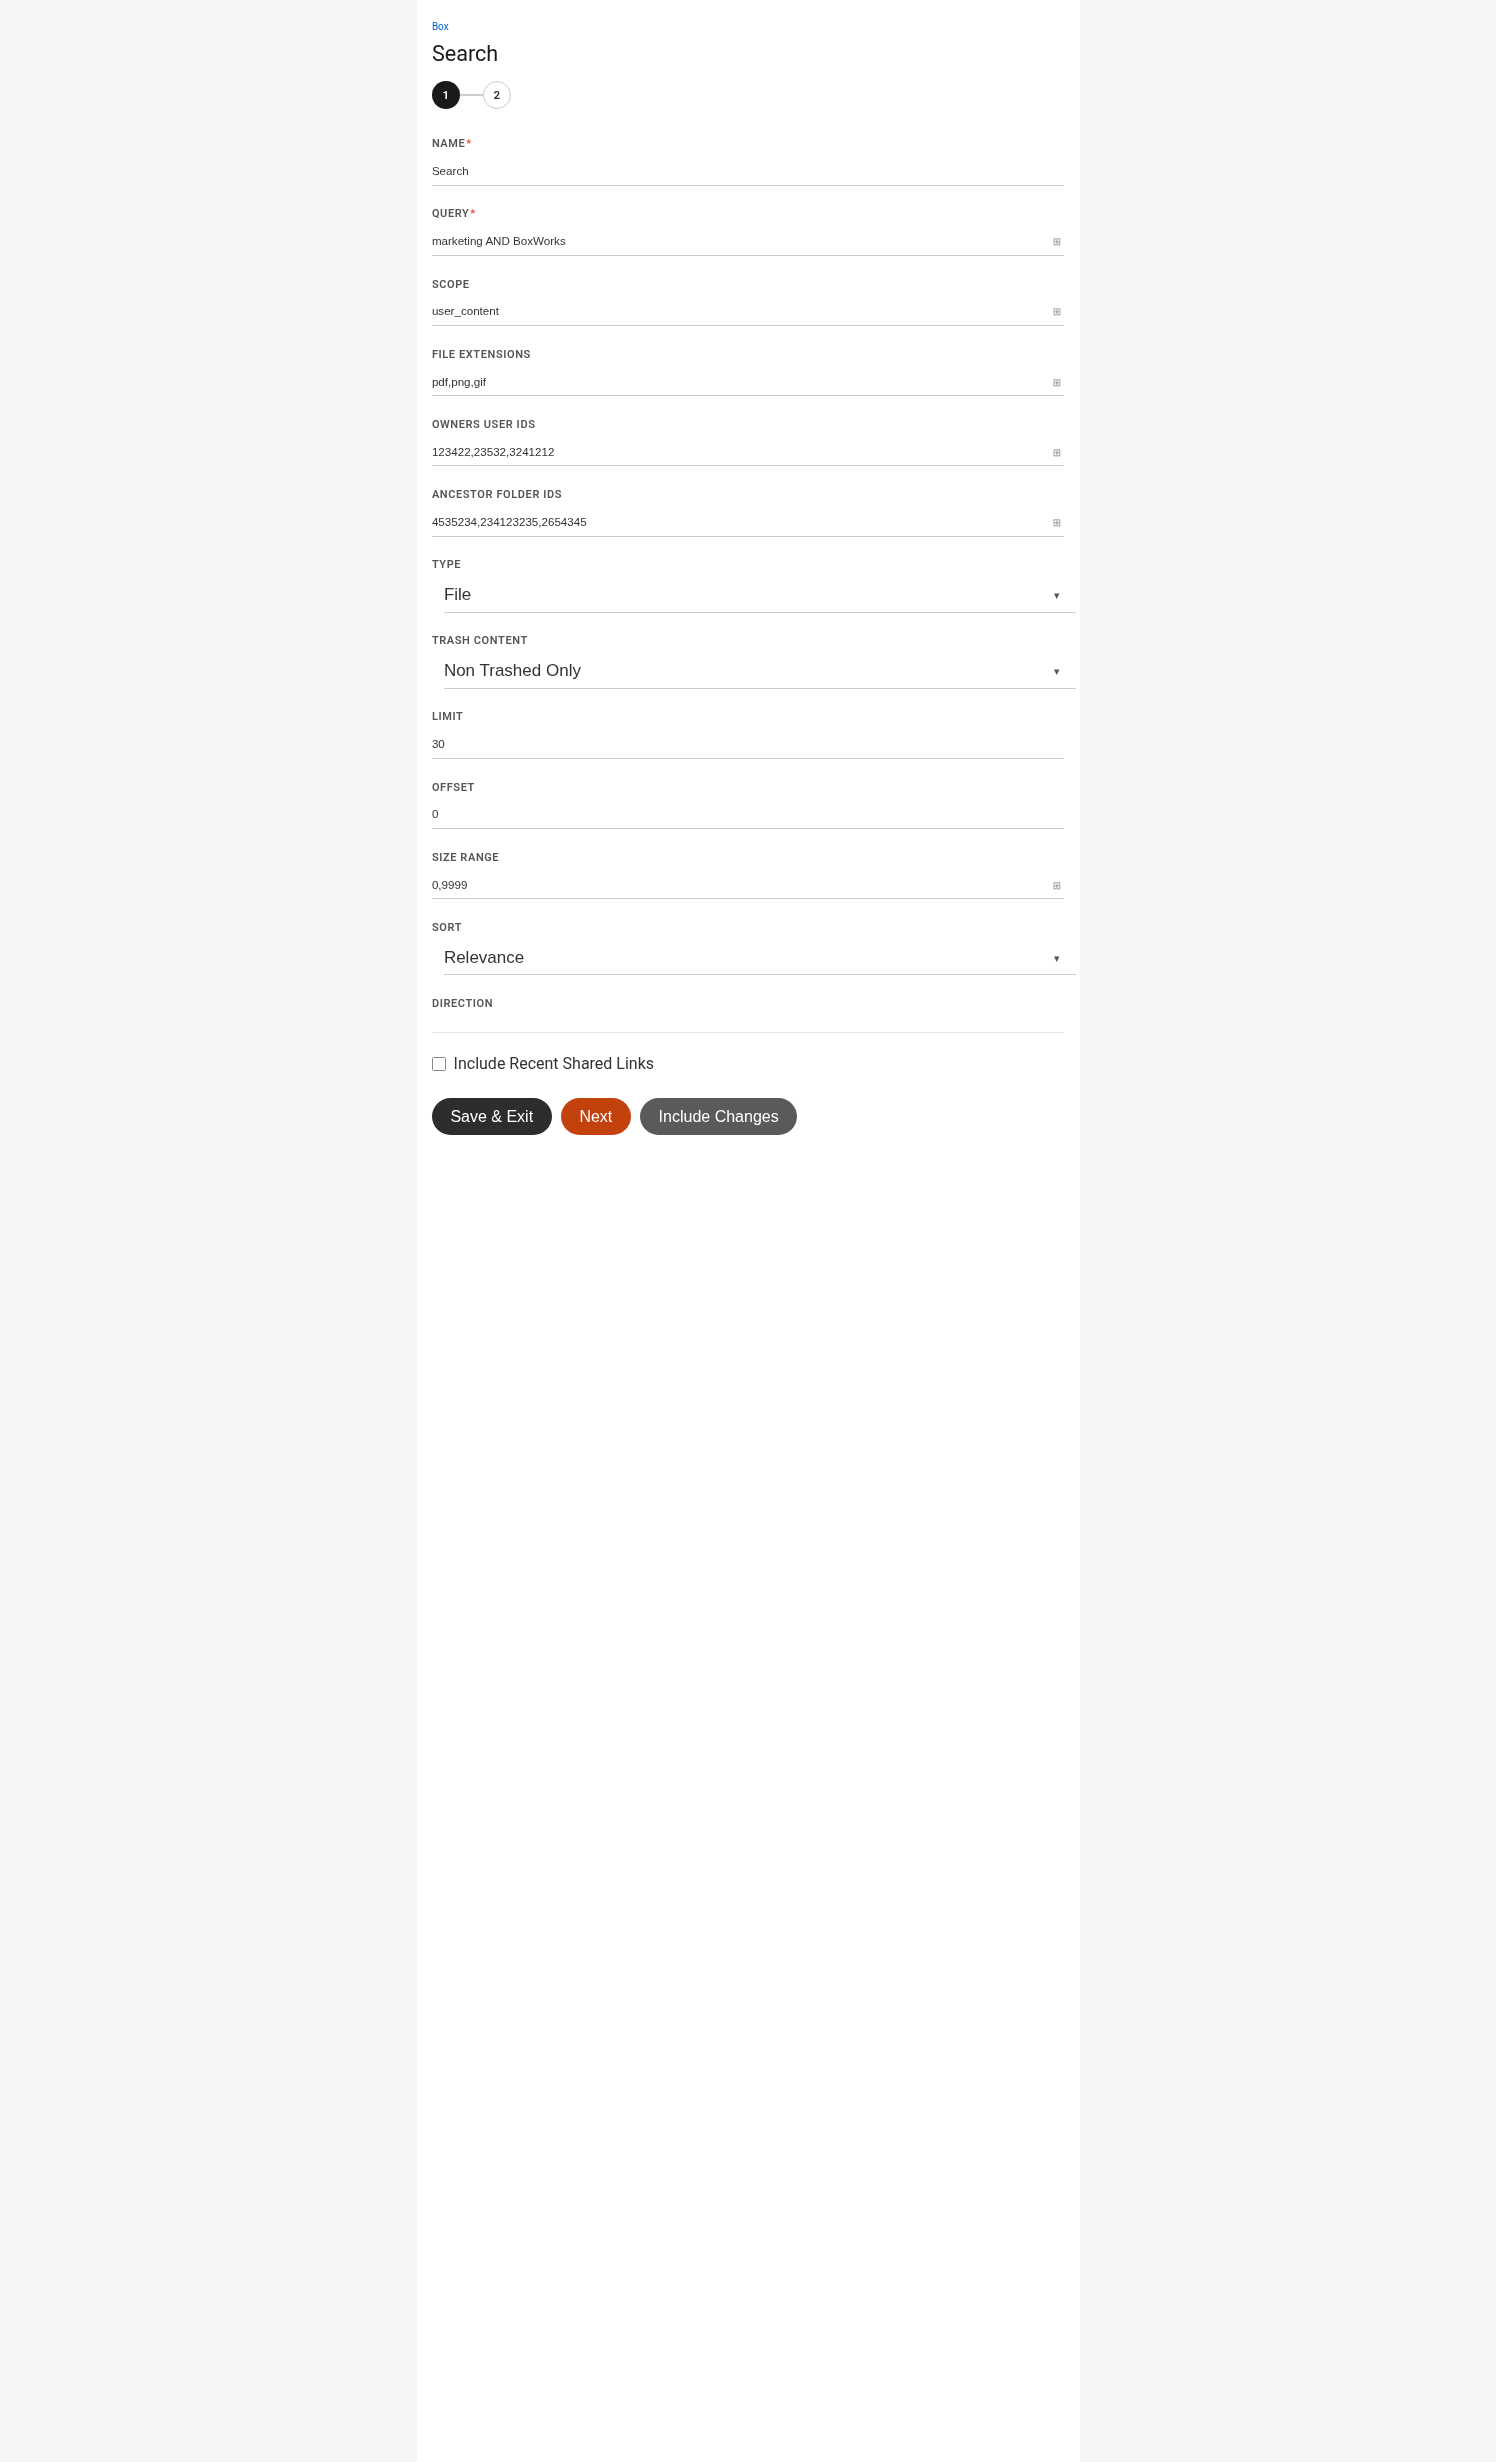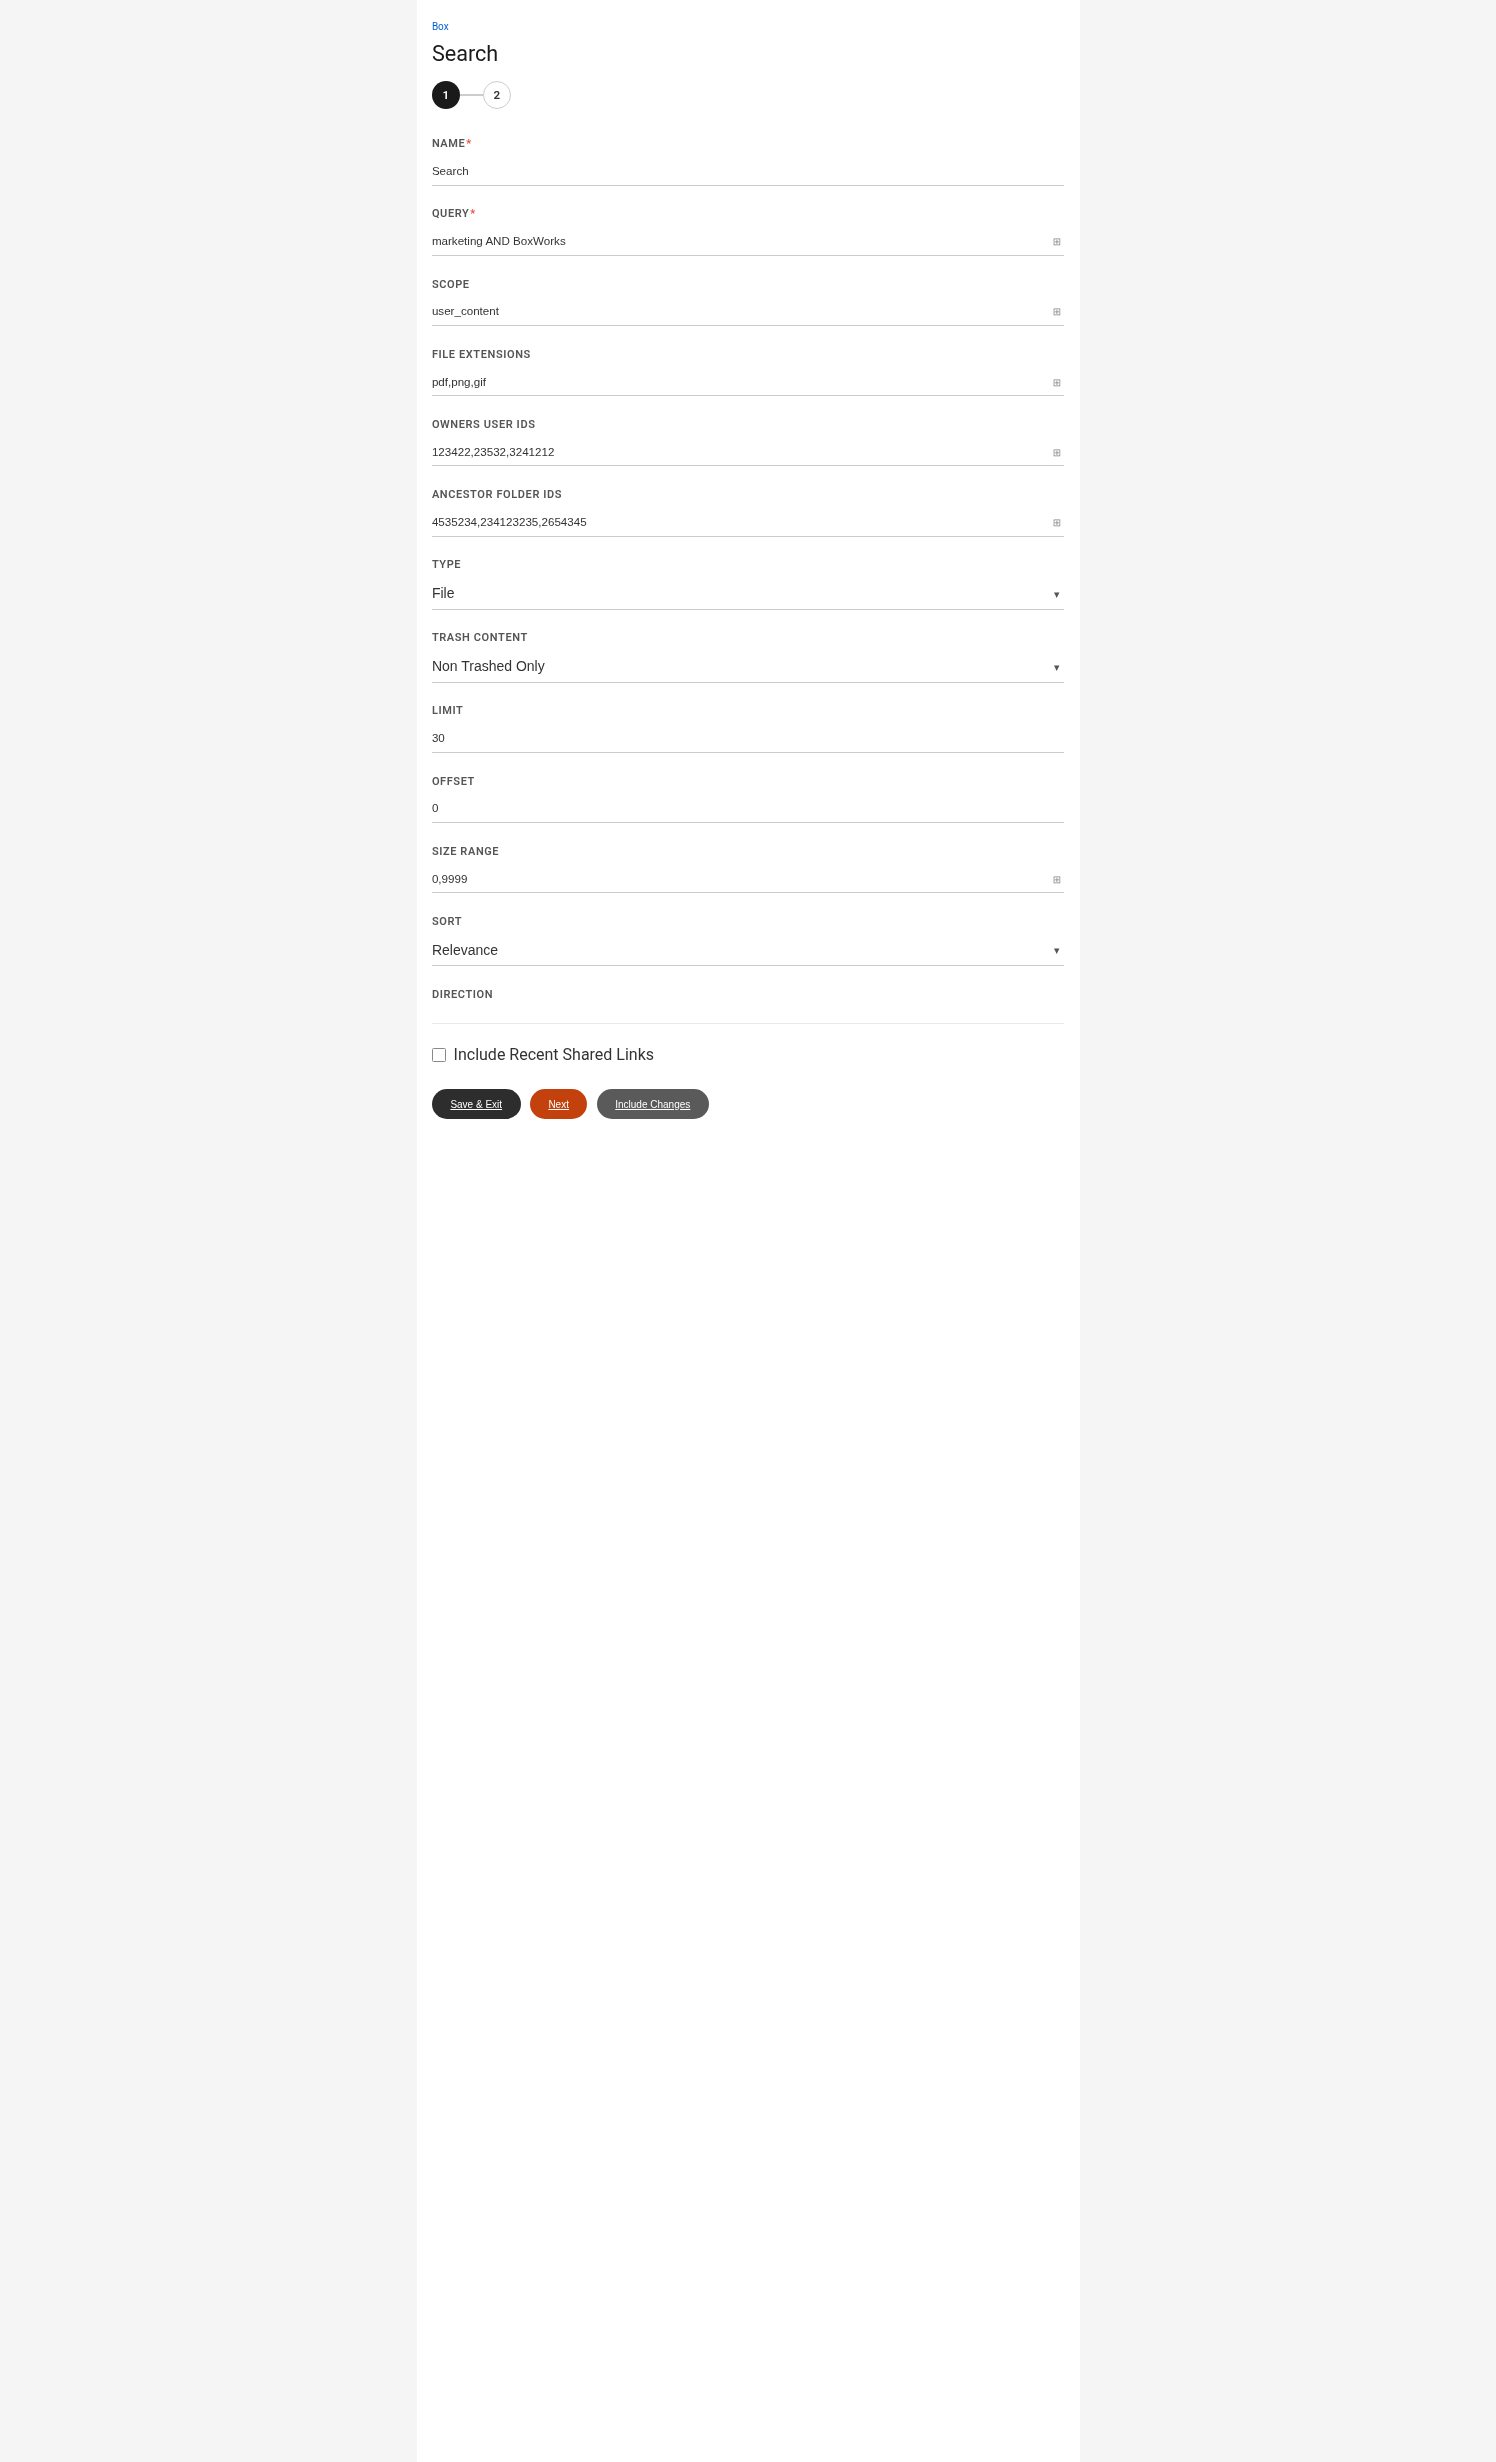--- a/index.html
+++ b/index.html
@@ -112,27 +112,28 @@
       color: #888;
       font-size: 10px;
       pointer-events: none;
     }
 
     .field-select {
       width: 100%;
       border: none;
       border-bottom: 0.8px solid #ccc;
       padding: 7.7px 28px 7.7px 0;
-      font-size: 14px;
+      font-size: 17px;
       color: #333;
       background: transparent;
       outline: none;
       appearance: none;
       -webkit-appearance: none;
       cursor: pointer;
+      margin-left: 12px;
     }
 
     .divider {
       border: none;
       border-top: 0.8px solid #e8e8e8;
       margin: 21.6px 0;
     }
 
     .checkbox-row {
       display: flex;
@@ -161,26 +162,25 @@
     .button-row {
       display: flex;
       align-items: center;
       gap: 9.3px;
       flex-wrap: wrap;
     }
 
     .btn {
       padding: 9.3px 18.5px;
       border-radius: 18.5px;
-      font-size: 10px;
+      font-size: 16px;
       font-weight: 500;
       cursor: pointer;
       border: none;
       outline: none;
-      text-decoration: underline;
     }
 
     .btn-dark {
       background: #2d2d2d;
       color: #fff;
     }
 
     .btn-orange {
       background: #c2410c;
       color: #fff;

